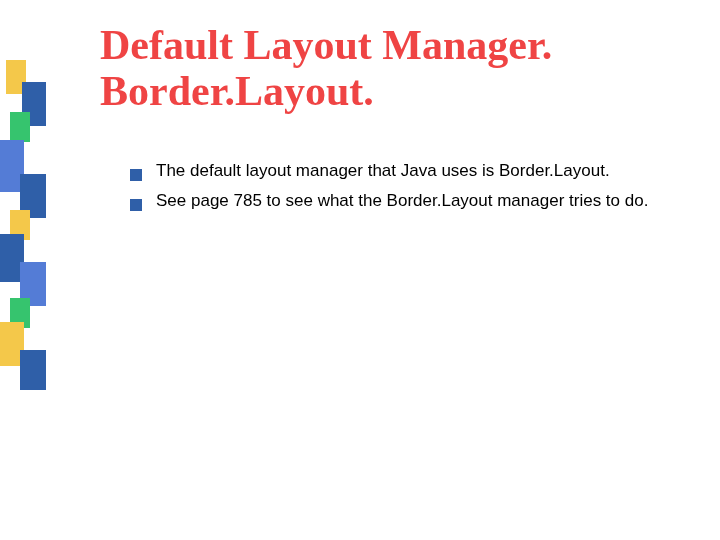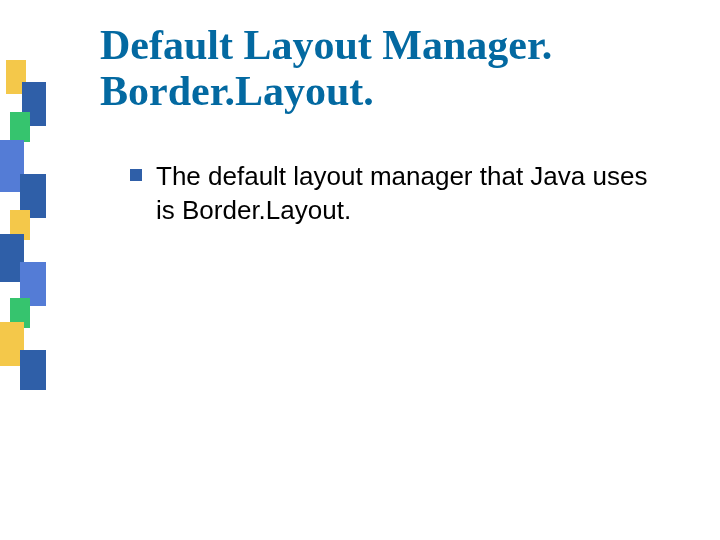--- a/index.html
+++ b/index.html
@@ -7,21 +7,21 @@
   .slide { position: relative; width: 720px; height: 540px; }
   .sidebar { position: absolute; left: 0; top: 0; width: 48px; height: 540px; }
   .block { position: absolute; }
   .title {
     position: absolute;
     left: 100px;
     top: 22px;
     font-family: "Times New Roman", Times, serif;
     font-size: 42px;
     line-height: 1.1;
-    color: #0369a1;
+    color: #ef4444;
     max-width: 560px;
   }
   .bullets {
     position: absolute;
     left: 130px;
     top: 160px;
     width: 540px;
   }
   .bullet-item {
     display: flex;
@@ -31,21 +31,21 @@
   .bullet-icon {
     flex: 0 0 auto;
     width: 12px;
     height: 12px;
     background: #2f5fa8;
     margin-top: 9px;
     margin-right: 14px;
   }
   .bullet-text {
     flex: 1 1 auto;
-    font-size: 26px;
+    font-size: 17px;
     line-height: 1.3;
     color: #000;
   }
 </style>
 </head>
 <body>
 
 <div class="slide">
 
   <div class="sidebar">
@@ -62,15 +62,19 @@
       <div class="block" style="left: 20px; top: 350px; width: 26px; height: 40px; background: rgb(47, 95, 168);"></div>
     </div>
 
   <h1 class="title">Default Layout Manager. Border.Layout.</h1>
 
   <div class="bullets">
       <div class="bullet-item">
         <span class="bullet-icon"></span>
         <span class="bullet-text">The default layout manager that Java uses is Border.Layout.</span>
       </div>
+      <div class="bullet-item">
+        <span class="bullet-icon"></span>
+        <span class="bullet-text">See page 785 to see what the Border.Layout manager tries to do.</span>
+      </div>
     </div>
 
 </div>
 
 </body></html>

